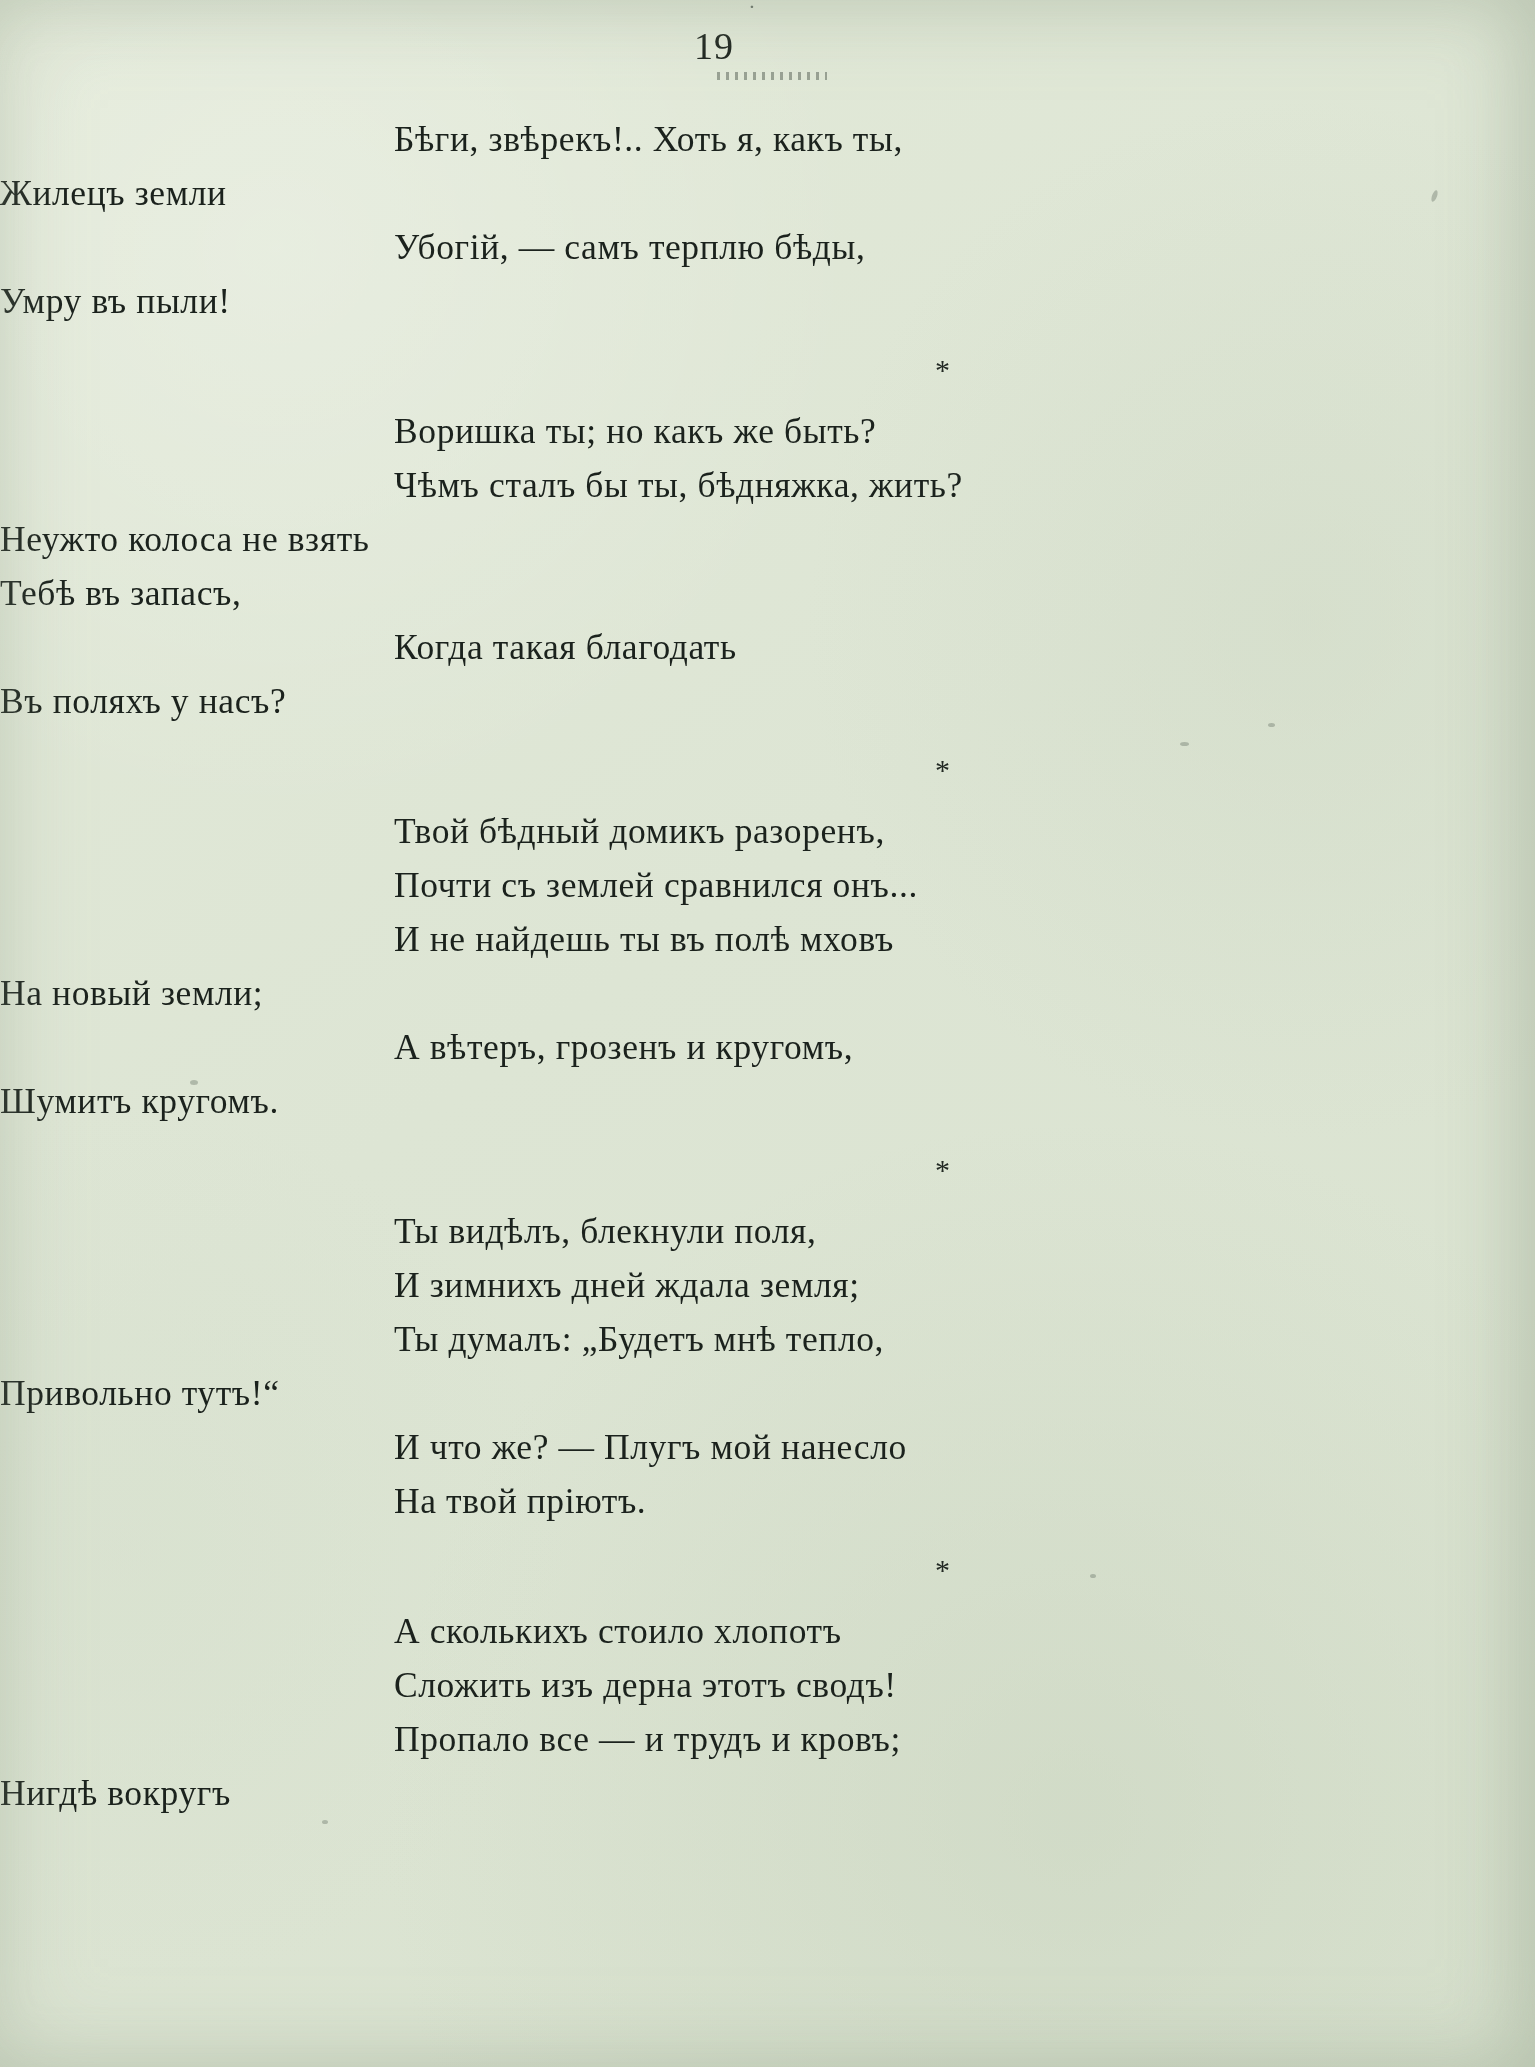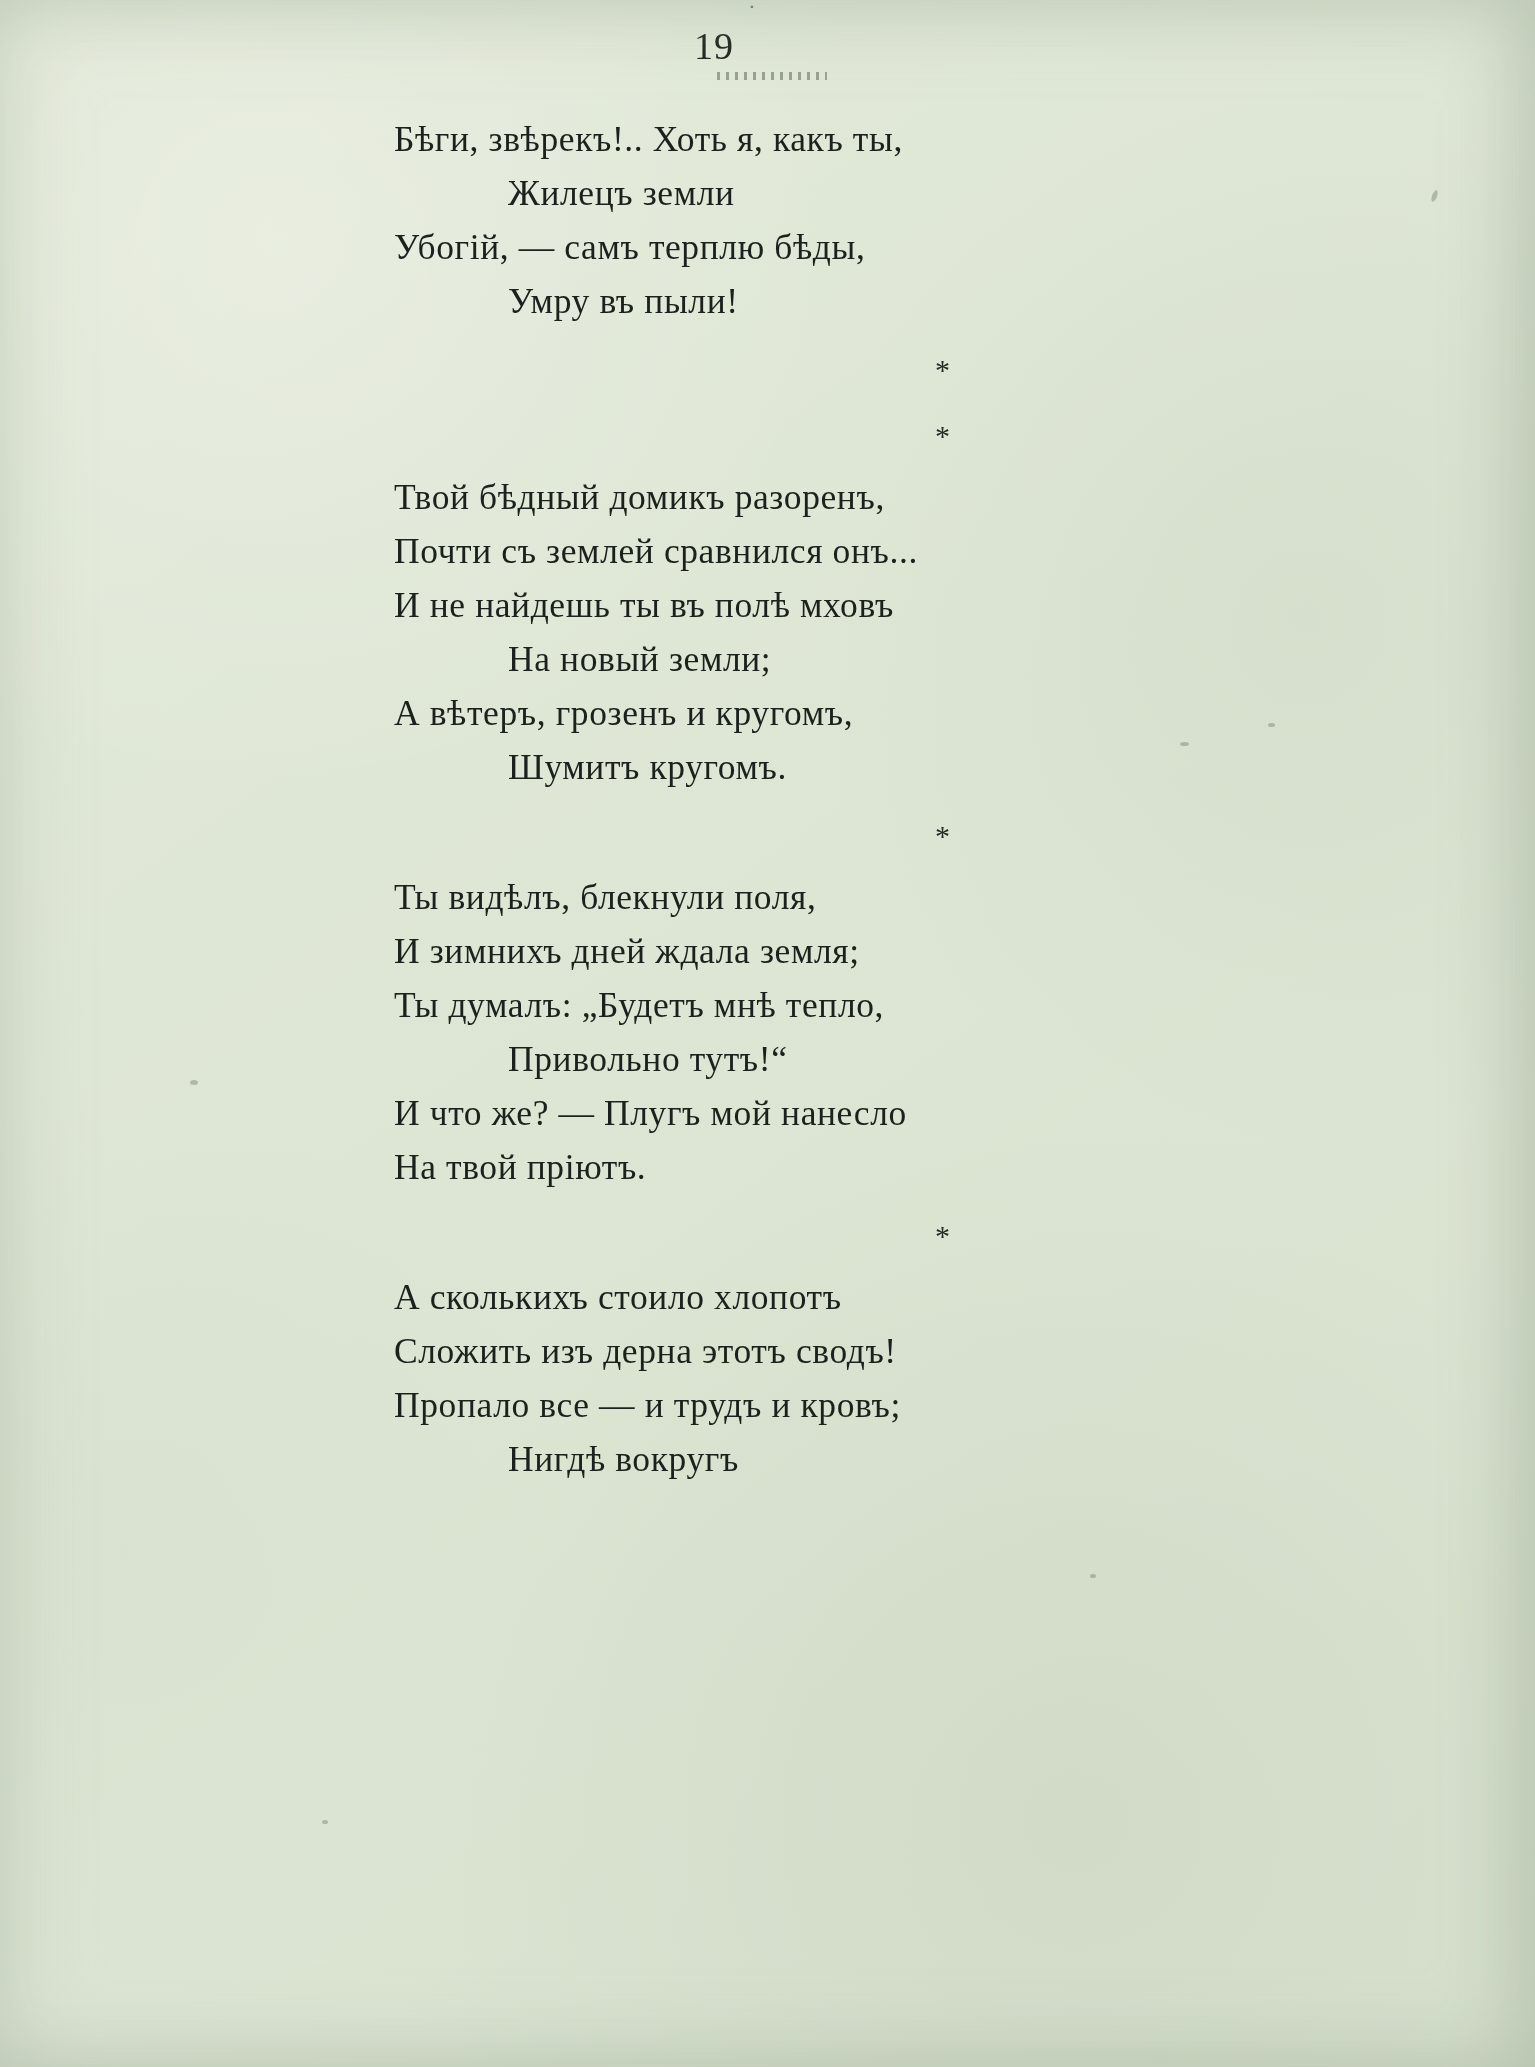--- a/index.html
+++ b/index.html
@@ -83,21 +83,21 @@
   }
   .line {
     font-size: 35.5px;
     line-height: 54px;
     letter-spacing: 0.6px;
     white-space: pre;
     color: #1b221d;
     text-rendering: optimizeLegibility;
   }
   .ind0 { padding-left: 394px; }
-  .ind2 { padding-left: 508px; }
+  .ind2 { }
   .sep {
     text-align: center;
     font-size: 30px;
     line-height: 60px;
     color: #232a24;
     letter-spacing: 0;
     padding-left: 375px;
     margin: 6px 0 4px 0;
   }
   .speck {
@@ -118,20 +118,28 @@
   <div class="folio-rule"></div>
 
   <div class="poem" id="poem-root">
       <div class="stanza">
         <div class="line ind0">Бѣги, звѣрекъ!.. Хоть я, какъ ты,</div>
         <div class="line ind2">Жилецъ земли</div>
         <div class="line ind0">Убогій, — самъ терплю бѣды,</div>
         <div class="line ind2">Умру въ пыли!</div>
       </div>
       <div class="sep">*</div>
+      <div class="stanza">
+        <div class="line ind0">Воришка ты; но какъ же быть?</div>
+        <div class="line ind0">Чѣмъ сталъ бы ты, бѣдняжка, жить?</div>
+        <div class="line ind2">Неужто колоса не взять</div>
+        <div class="line ind2">Тебѣ въ запасъ,</div>
+        <div class="line ind0">Когда такая благодать</div>
+        <div class="line ind2">Въ поляхъ у насъ?</div>
+      </div>
       <div class="sep">*</div>
       <div class="stanza">
         <div class="line ind0">Твой бѣдный домикъ разоренъ,</div>
         <div class="line ind0">Почти съ землей сравнился онъ...</div>
         <div class="line ind0">И не найдешь ты въ полѣ мховъ</div>
         <div class="line ind2">На новый земли;</div>
         <div class="line ind0">А вѣтеръ, грозенъ и кругомъ,</div>
         <div class="line ind2">Шумитъ кругомъ.</div>
       </div>
       <div class="sep">*</div>

